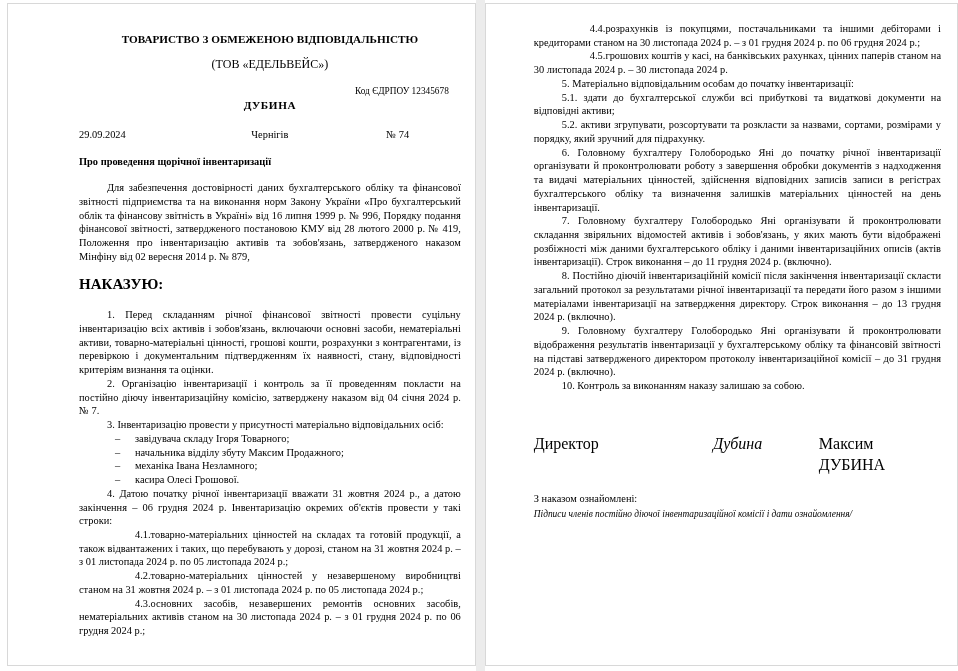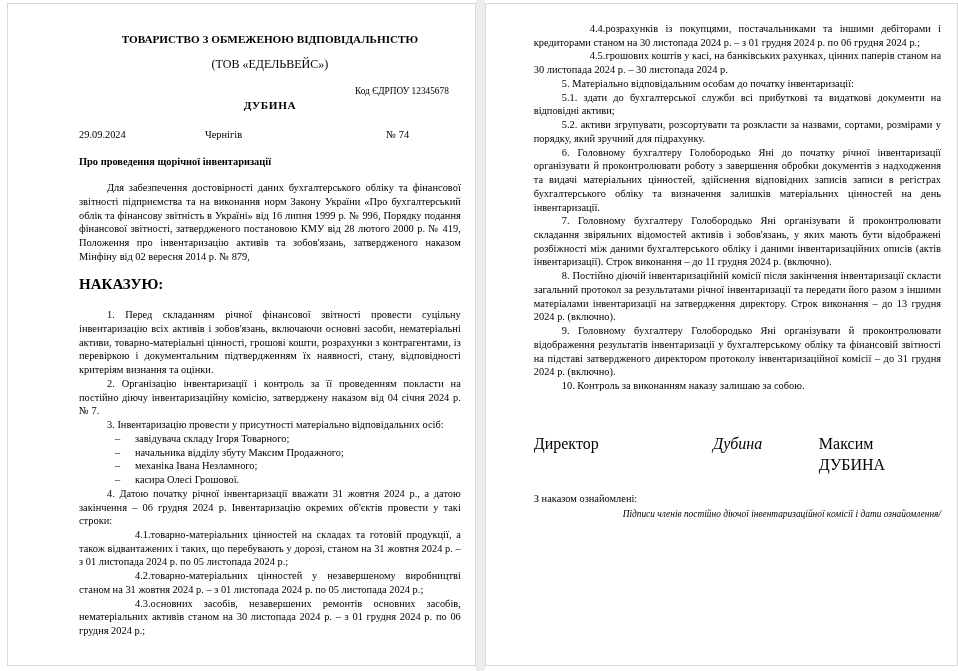--- a/index.html
+++ b/index.html
@@ -79,21 +79,21 @@
     letter-spacing: 0.6px;
     margin: 1px 0 0 0;
   }
   .meta-row {
     display: flex;
     align-items: baseline;
     margin: 15px 0 0 0;
     font-size: 10.4px;
   }
   .meta-date { flex: 0 0 33%; text-align: left; }
-  .meta-city { flex: 0 0 34%; text-align: left; }
+  .meta-city { flex: 0 0 34%; text-align: center; }
   .meta-num  { flex: 0 0 33%; text-align: center; padding-right: 8px; }
   .subject {
     font-weight: bold;
     font-size: 10.4px;
     line-height: 1.3;
     margin: 13px 0 0 0;
     text-align: left;
     max-width: 215px;
   }
   .para {
@@ -141,21 +141,21 @@
   .sig-name  { flex: 0 0 30%; text-align: left; }
   .ack-label {
     font-size: 10.4px;
     margin: 17px 0 0 0;
     text-align: left;
   }
   .ack-note {
     font-style: italic;
     font-size: 9.4px;
     margin: 2px 0 0 0;
-    text-align: right;
+    text-align: left;
   }
 </style>
 </head>
 <body>
 
 <div class="viewport">
 
   <div class="page page-left">
     <div class="doc-body">
 

